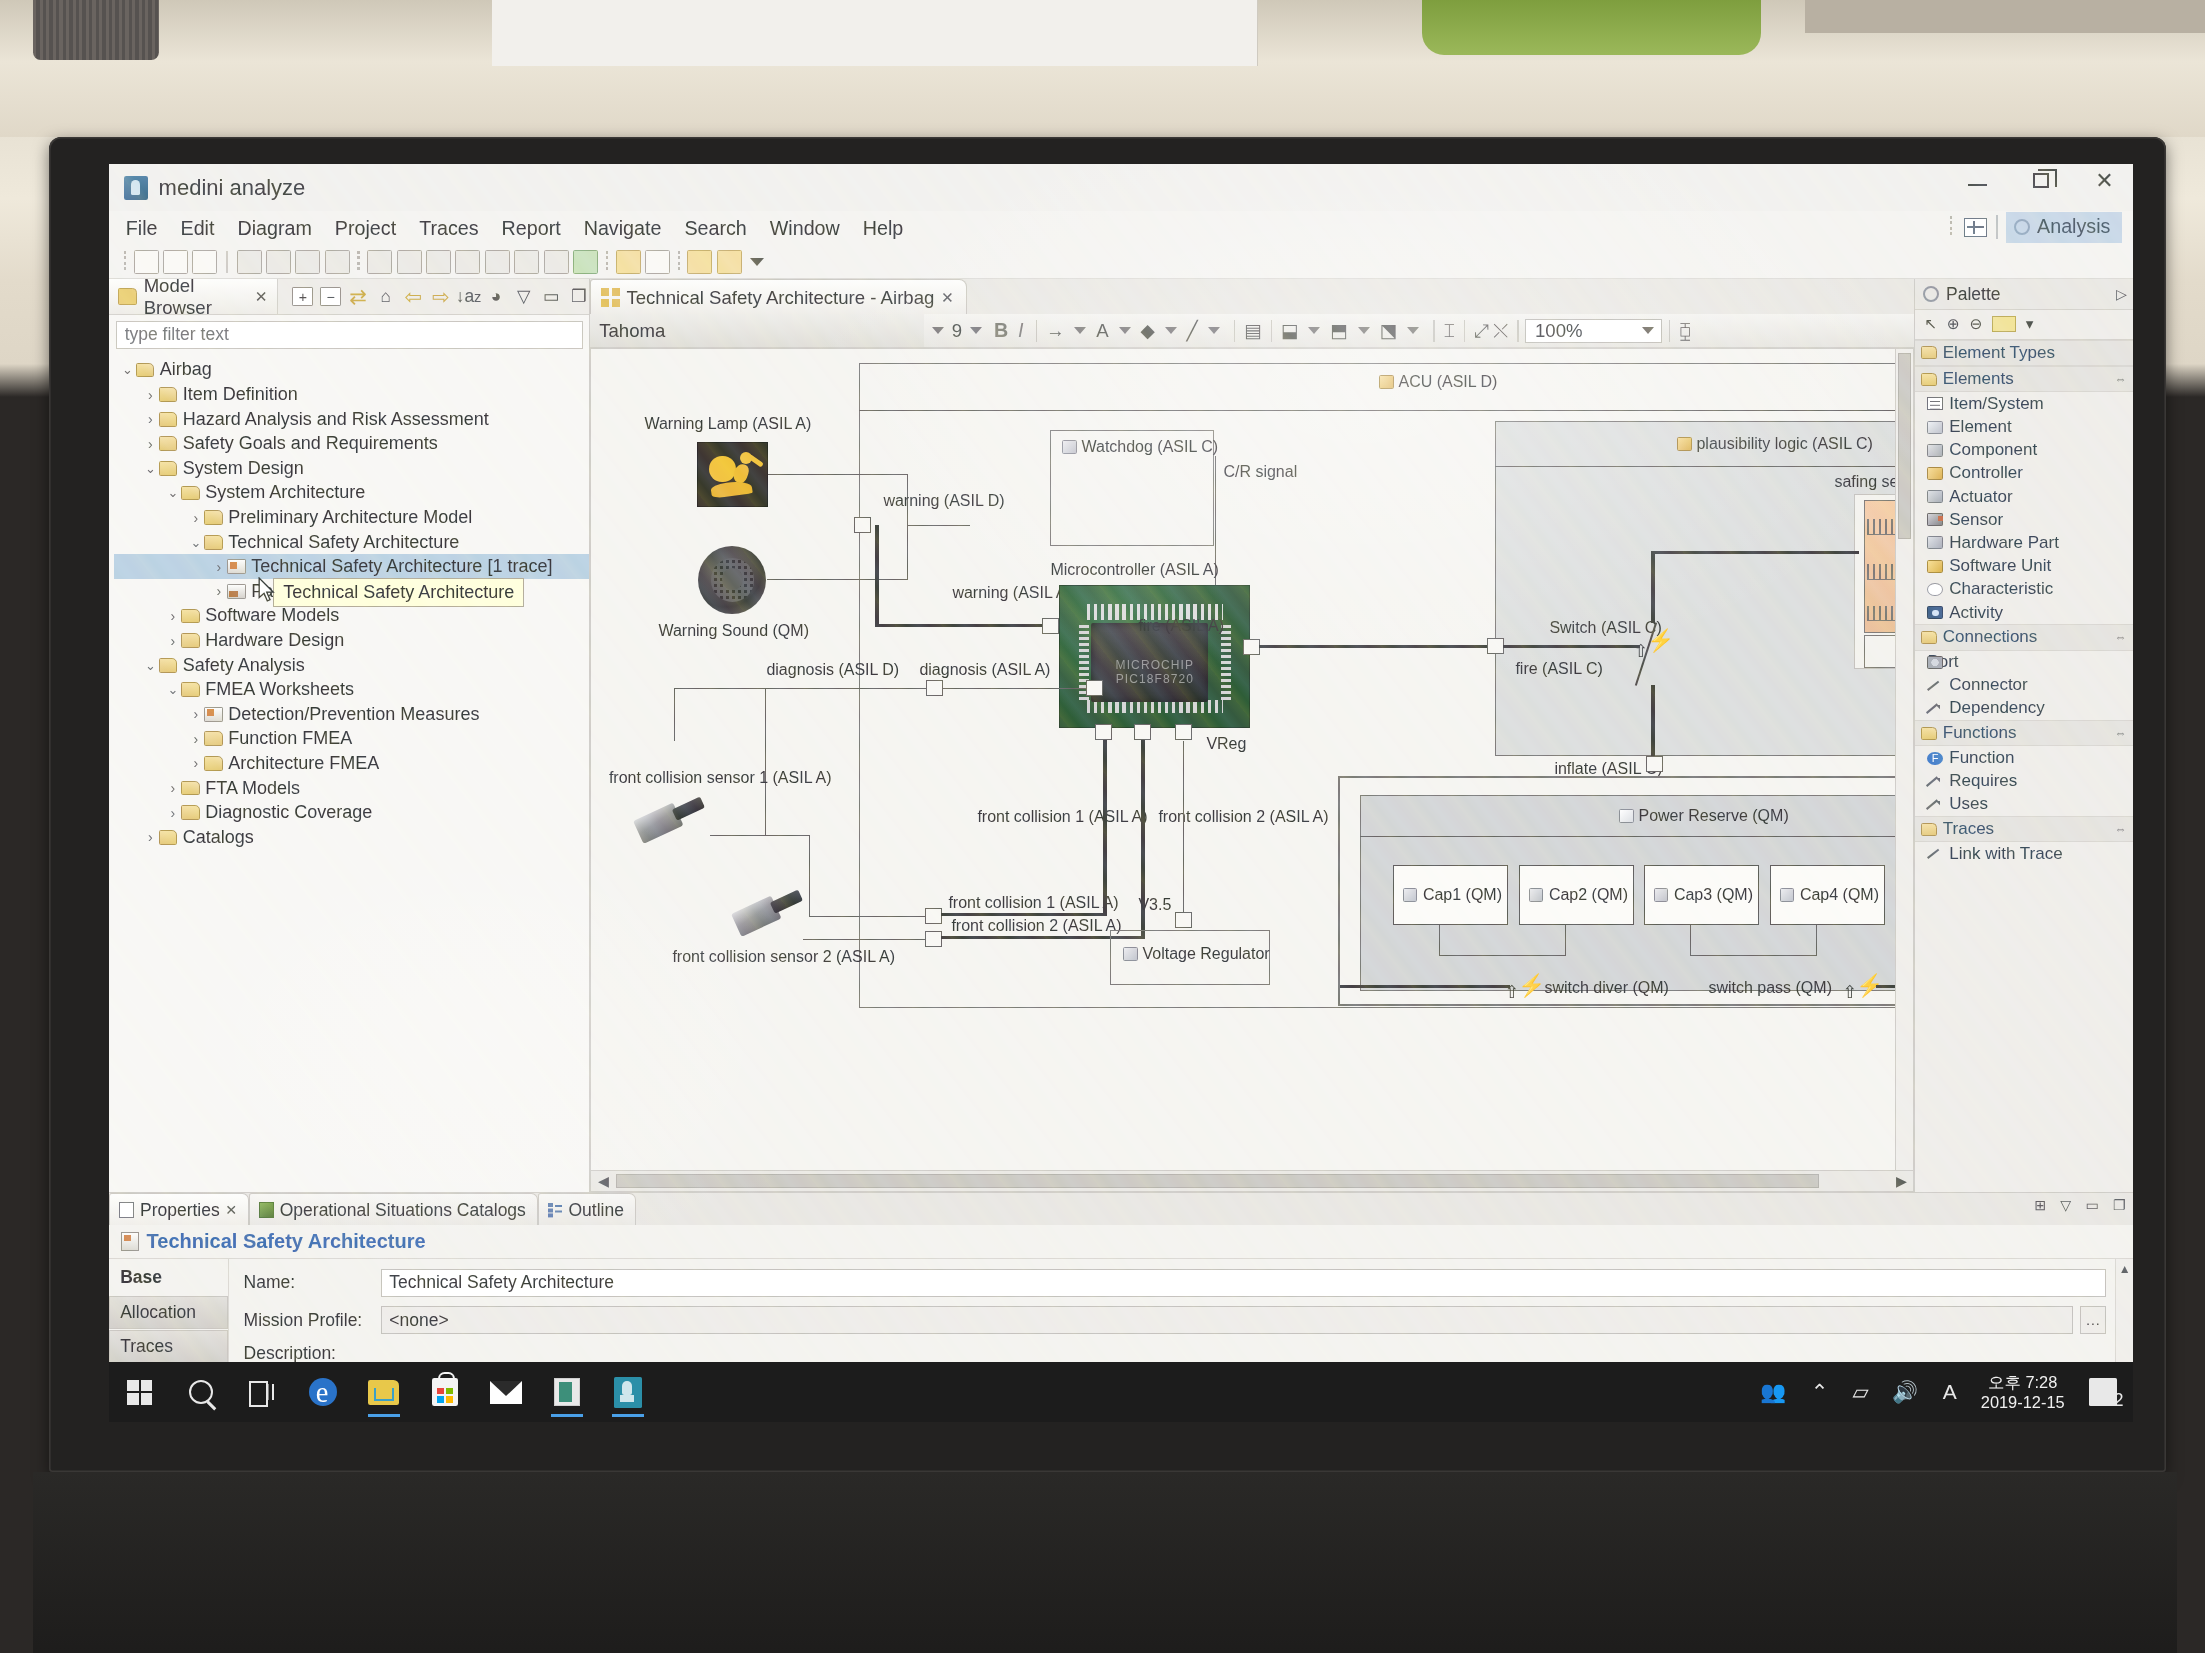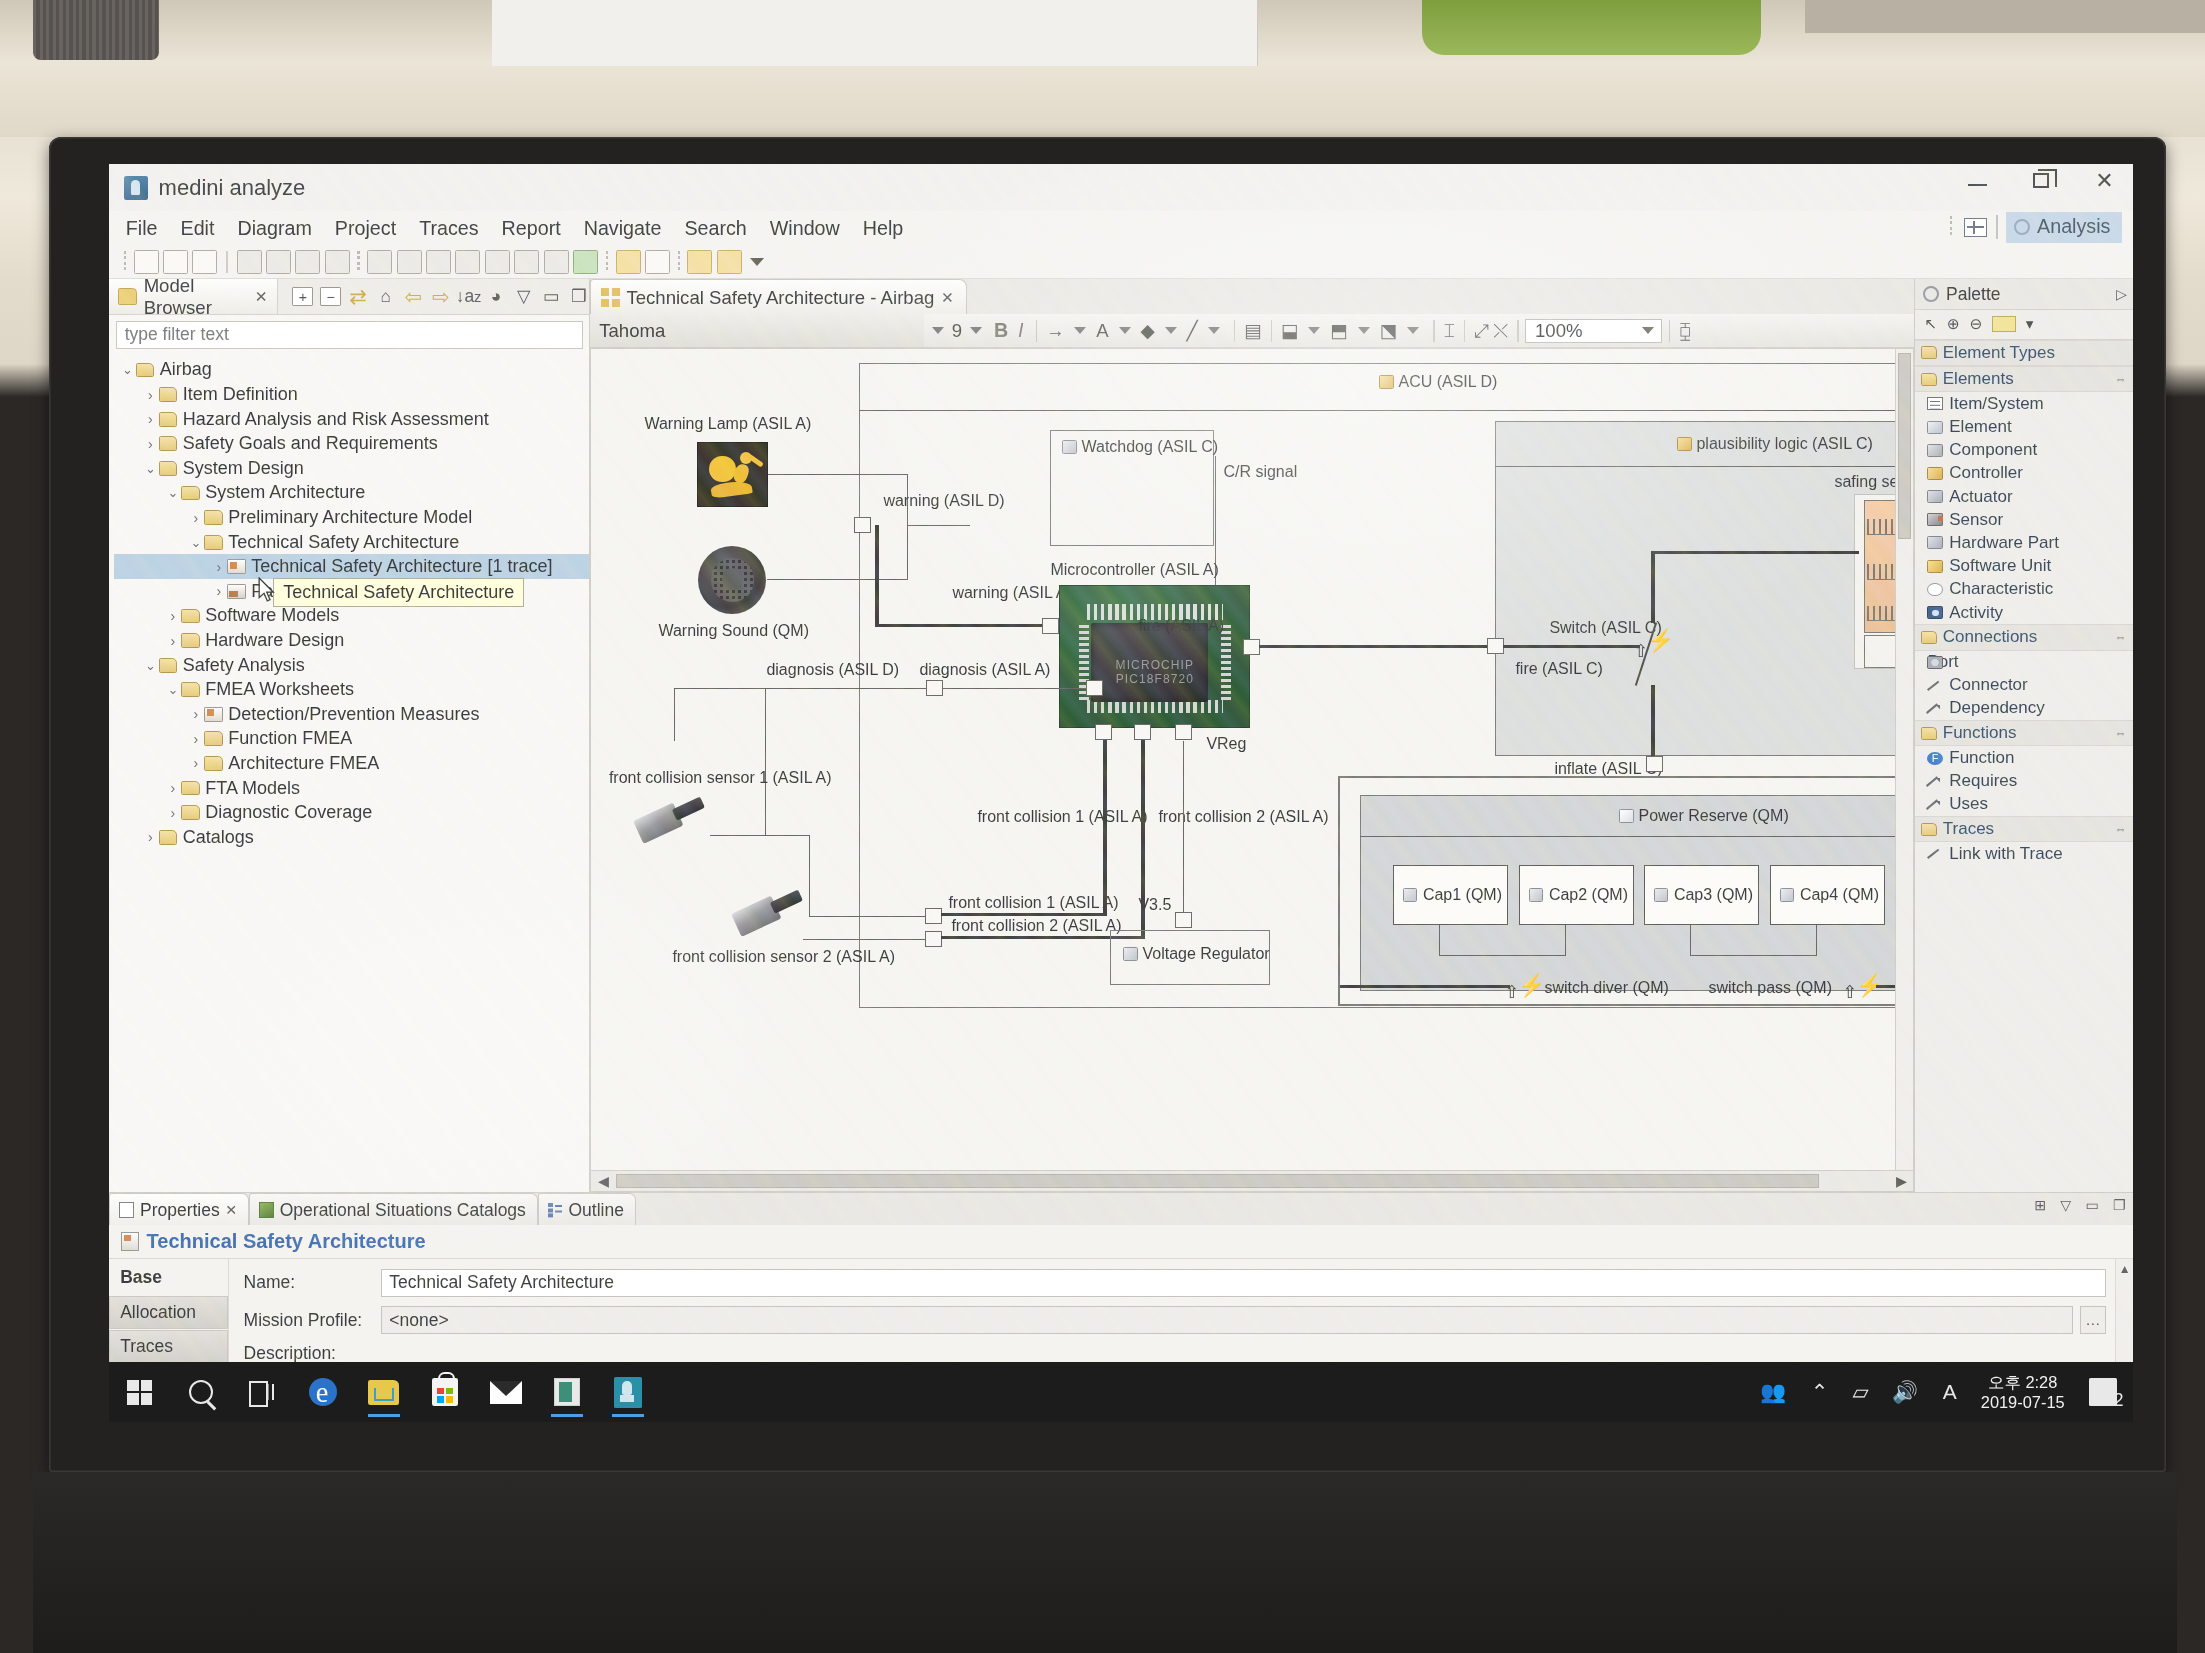--- a/index.html
+++ b/index.html
@@ -1019,22 +1019,22 @@
             <span class="ul"></span>
           </div>
 
           <div id="tray">
             <span class="ic">👥</span>
             <span class="ic">⌃</span>
             <span class="ic">▱</span>
             <span class="ic">🔊</span>
             <span class="ic">A</span>
             <div id="clock">
-              <div>오후 2:28</div>
-              <div>2019-07-15</div>
+              <div>오후 7:28</div>
+              <div>2019-12-15</div>
             </div>
             <div id="notif">
               <span class="sheet"></span>
               <span class="cnt">2</span>
             </div>
           </div>
         </div>
 
       </div>
 

